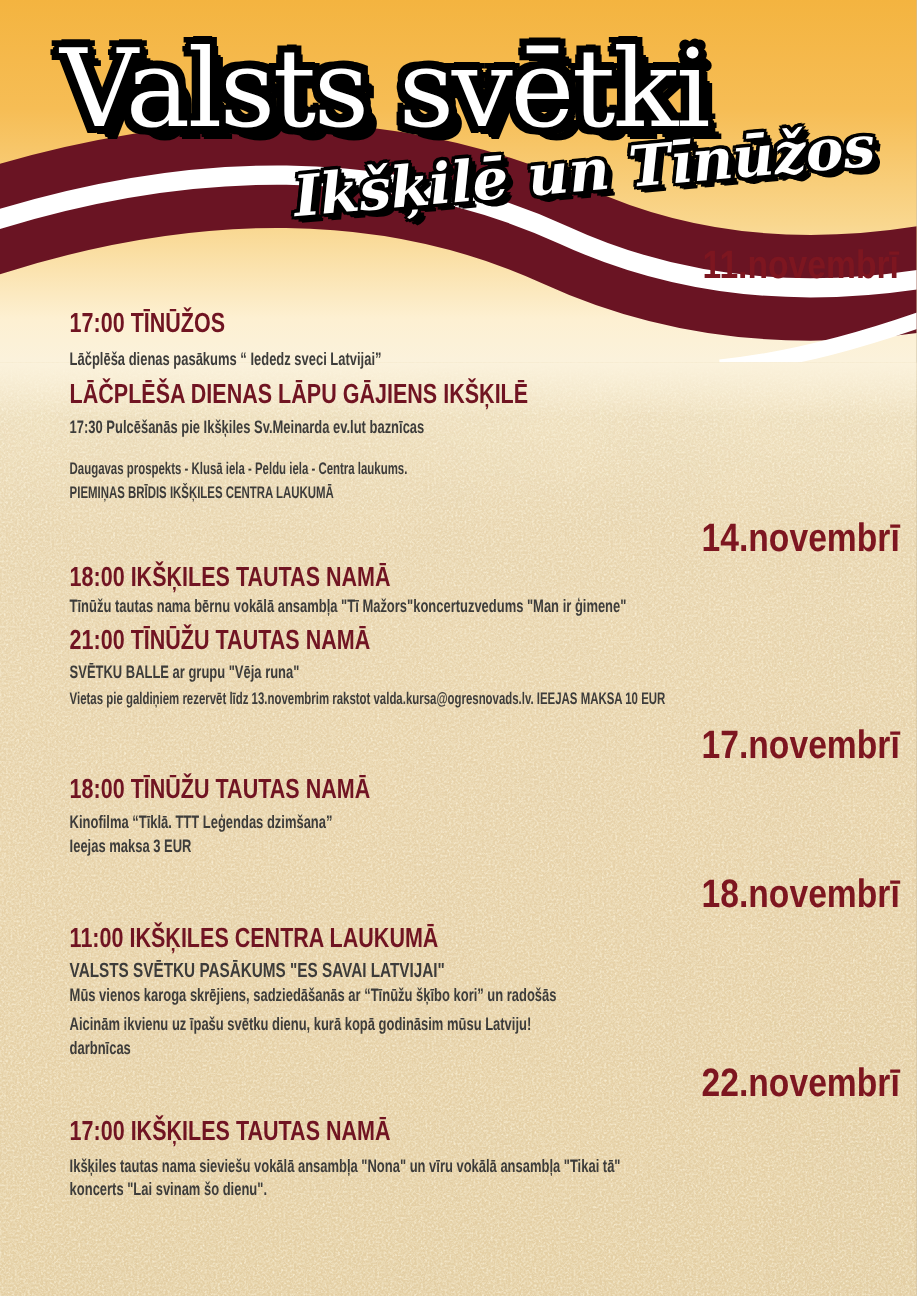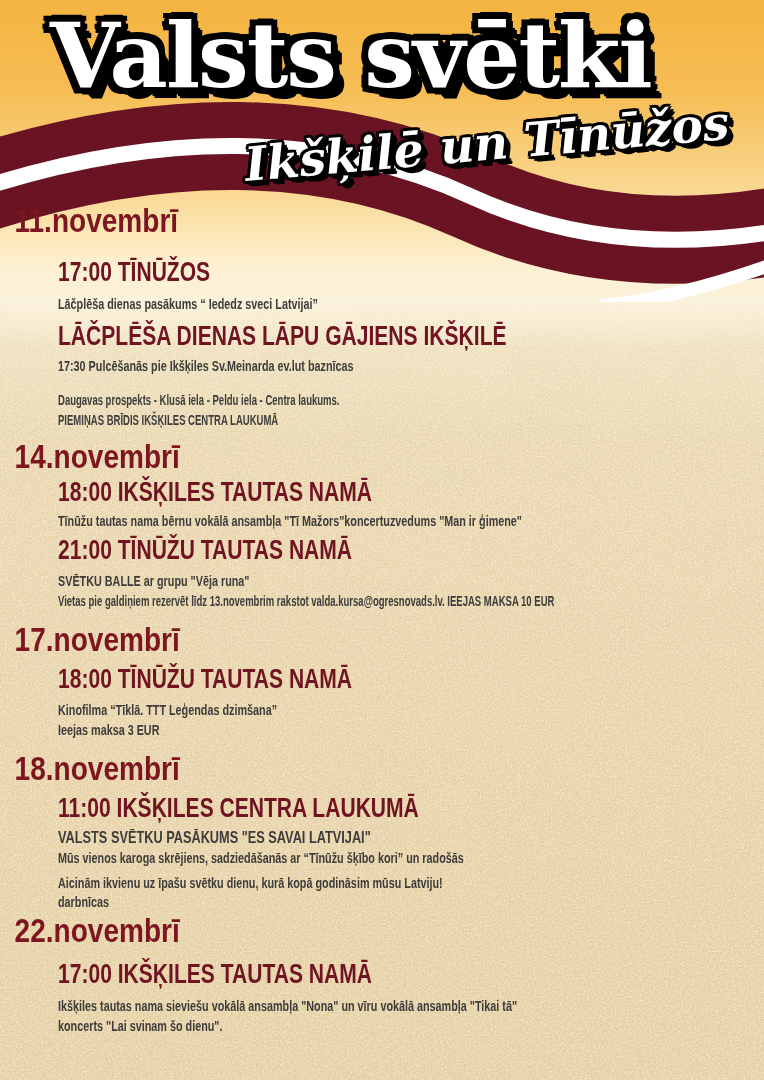--- a/index.html
+++ b/index.html
@@ -14,23 +14,23 @@
 
   
   .header-bg {
     position: absolute; left:0; top:0;
     width: 764px; height: 302px;
     background: linear-gradient(180deg, #f4b440 0%, #f6bd55 30%, #f9d78f 62%, #fdf0d2 88%, #fbf2dc 100%);
   }
   .ribbon-svg { position:absolute; left:0; top:0; }
 
   .main-title {
-    position: absolute; left: 50px; top: 2px; width: 680px;
+    position: absolute; left: 50px; top: 22px; width: 680px;
     font-family: "DejaVu Serif", "Liberation Serif", serif;
-    font-weight: 700;
+    font-weight: 400;
     font-size: 90px;
     letter-spacing: -2px;
     color: #ffffff;
     white-space: nowrap;
     text-shadow:
       5px 0 0 #000, -5px 0 0 #000, 0 5px 0 #000, 0 -5px 0 #000,
       4px 4px 0 #000, -4px 4px 0 #000, 4px -4px 0 #000, -4px -4px 0 #000,
       7px 2px 0 #000, -7px 2px 0 #000, 2px 7px 0 #000, 2px -7px 0 #000,
       6px 6px 0 #000, -6px 6px 0 #000, 6px -6px 0 #000, -6px -6px 0 #000,
       9px 9px 0 #000, 11px 11px 0 #000;
@@ -60,24 +60,24 @@
   .texture-fade {
     position:absolute; left:0; top:0; width:764px; height:46px;
     background: linear-gradient(180deg, #fbf2dc 0%, rgba(251,242,220,0) 100%);
   }
 
   
   .content { position:absolute; left:0; top:0; width:764px; height:1080px; }
   .line { padding-left: 58px; }
   .cx { display:inline-block; transform-origin: 0 50%; white-space: nowrap; }
 
-  .l-date { text-align:left; padding-left:0; color:#7d1620; font-weight:700; font-size:33px; line-height:1.15; }
+  .l-date { text-align:right; padding-left:0; color:#7d1620; font-weight:700; font-size:33px; line-height:1.15; }
   .l-date .cx { transform: scaleX(0.85); transform-origin: 50% 50%; }
 
-  .l-time  { color:#701422; font-weight:700; font-size:27px; line-height:1.2; }
+  .l-time  { color:#701422; font-weight:700; font-size:23px; line-height:1.2; }
   .l-time .cx { transform: scaleX(0.78); }
 
   .l-body  { color:#3d3c3a; font-weight:700; font-size:15px; line-height:1.3; }
   .l-body .cx { transform: scaleX(0.72); }
 
   .l-caps  { color:#3d3c3a; font-weight:700; font-size:17px; line-height:1.2; }
   .l-caps .cx { transform: scaleX(0.75); }
 
   .l-small { color:#3d3c3a; font-weight:700; font-size:14px; line-height:1.38; }
   .l-small .cx { transform: scaleX(0.68); }

